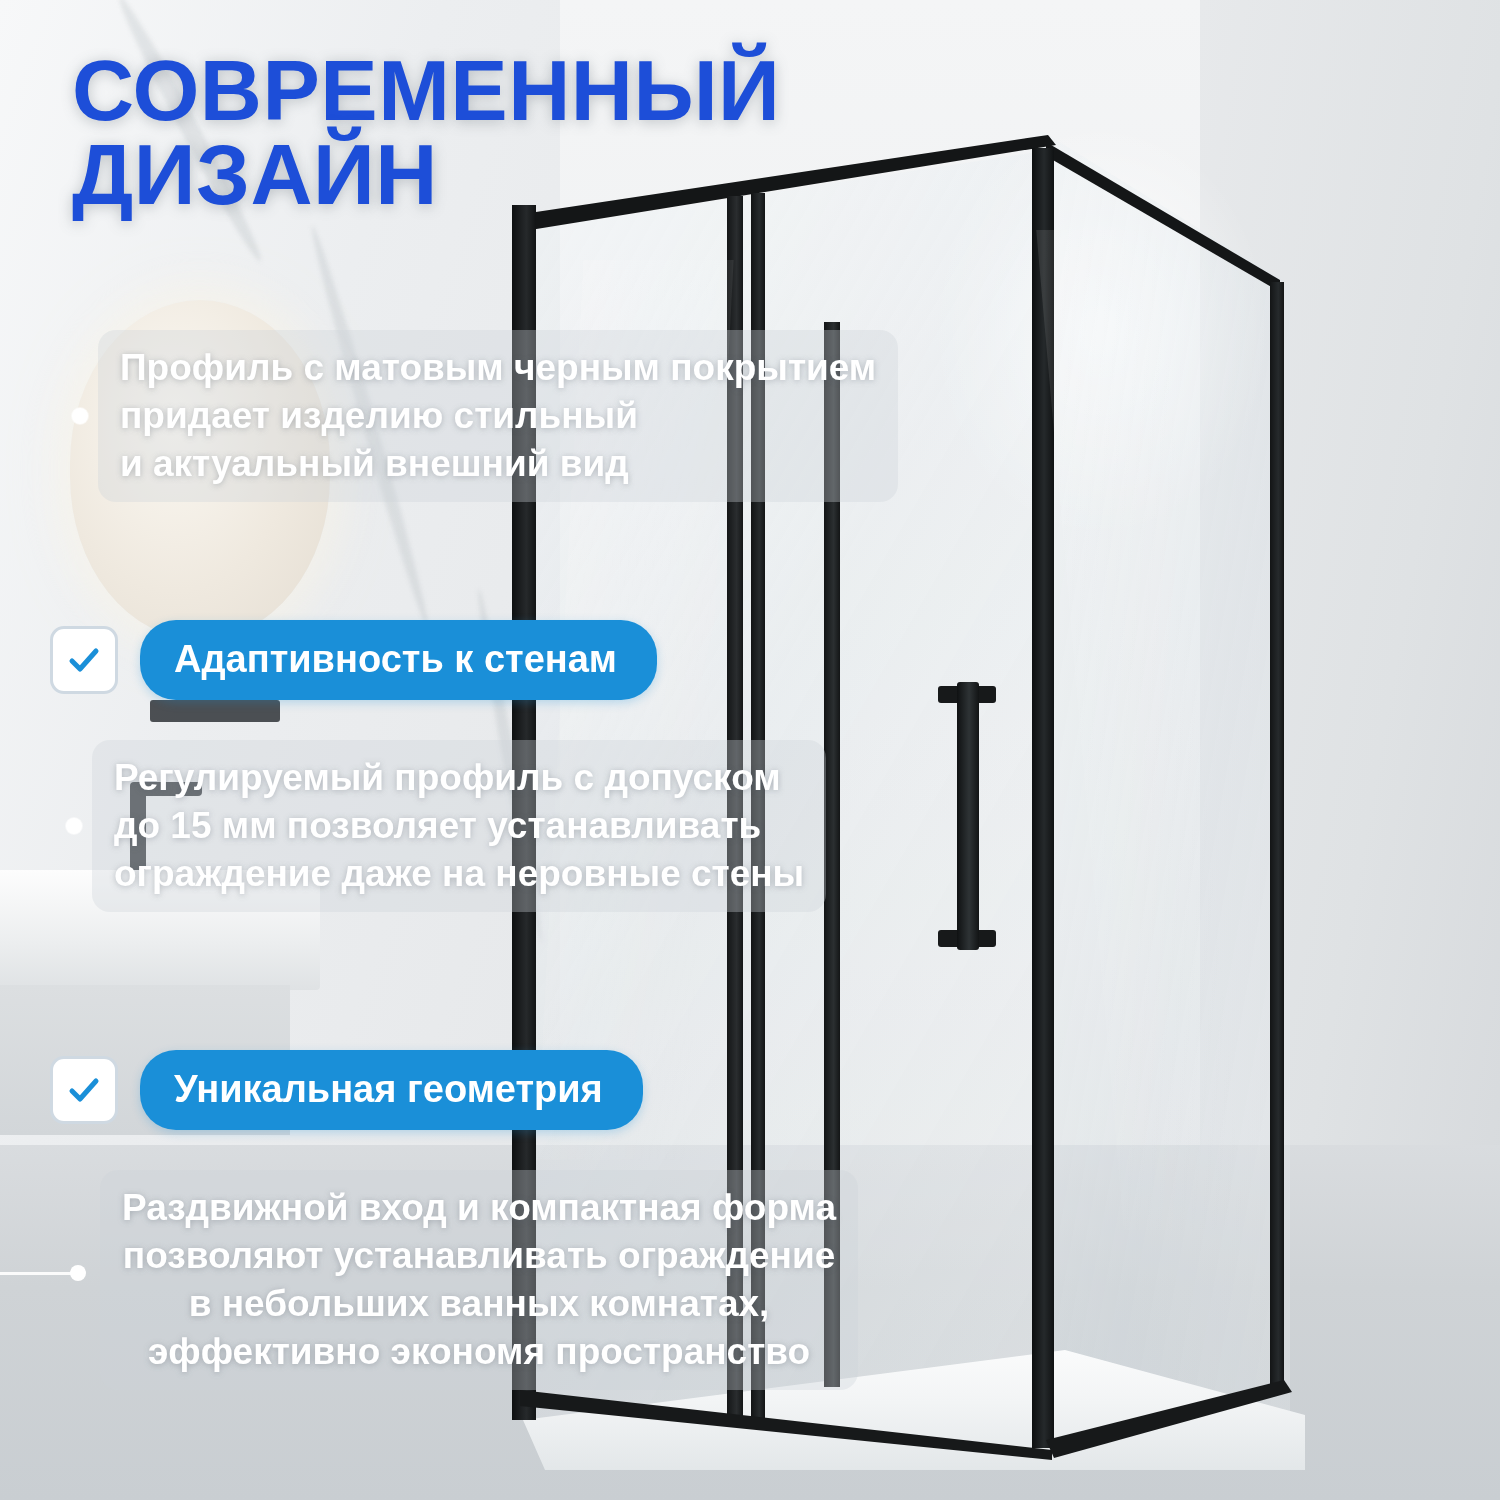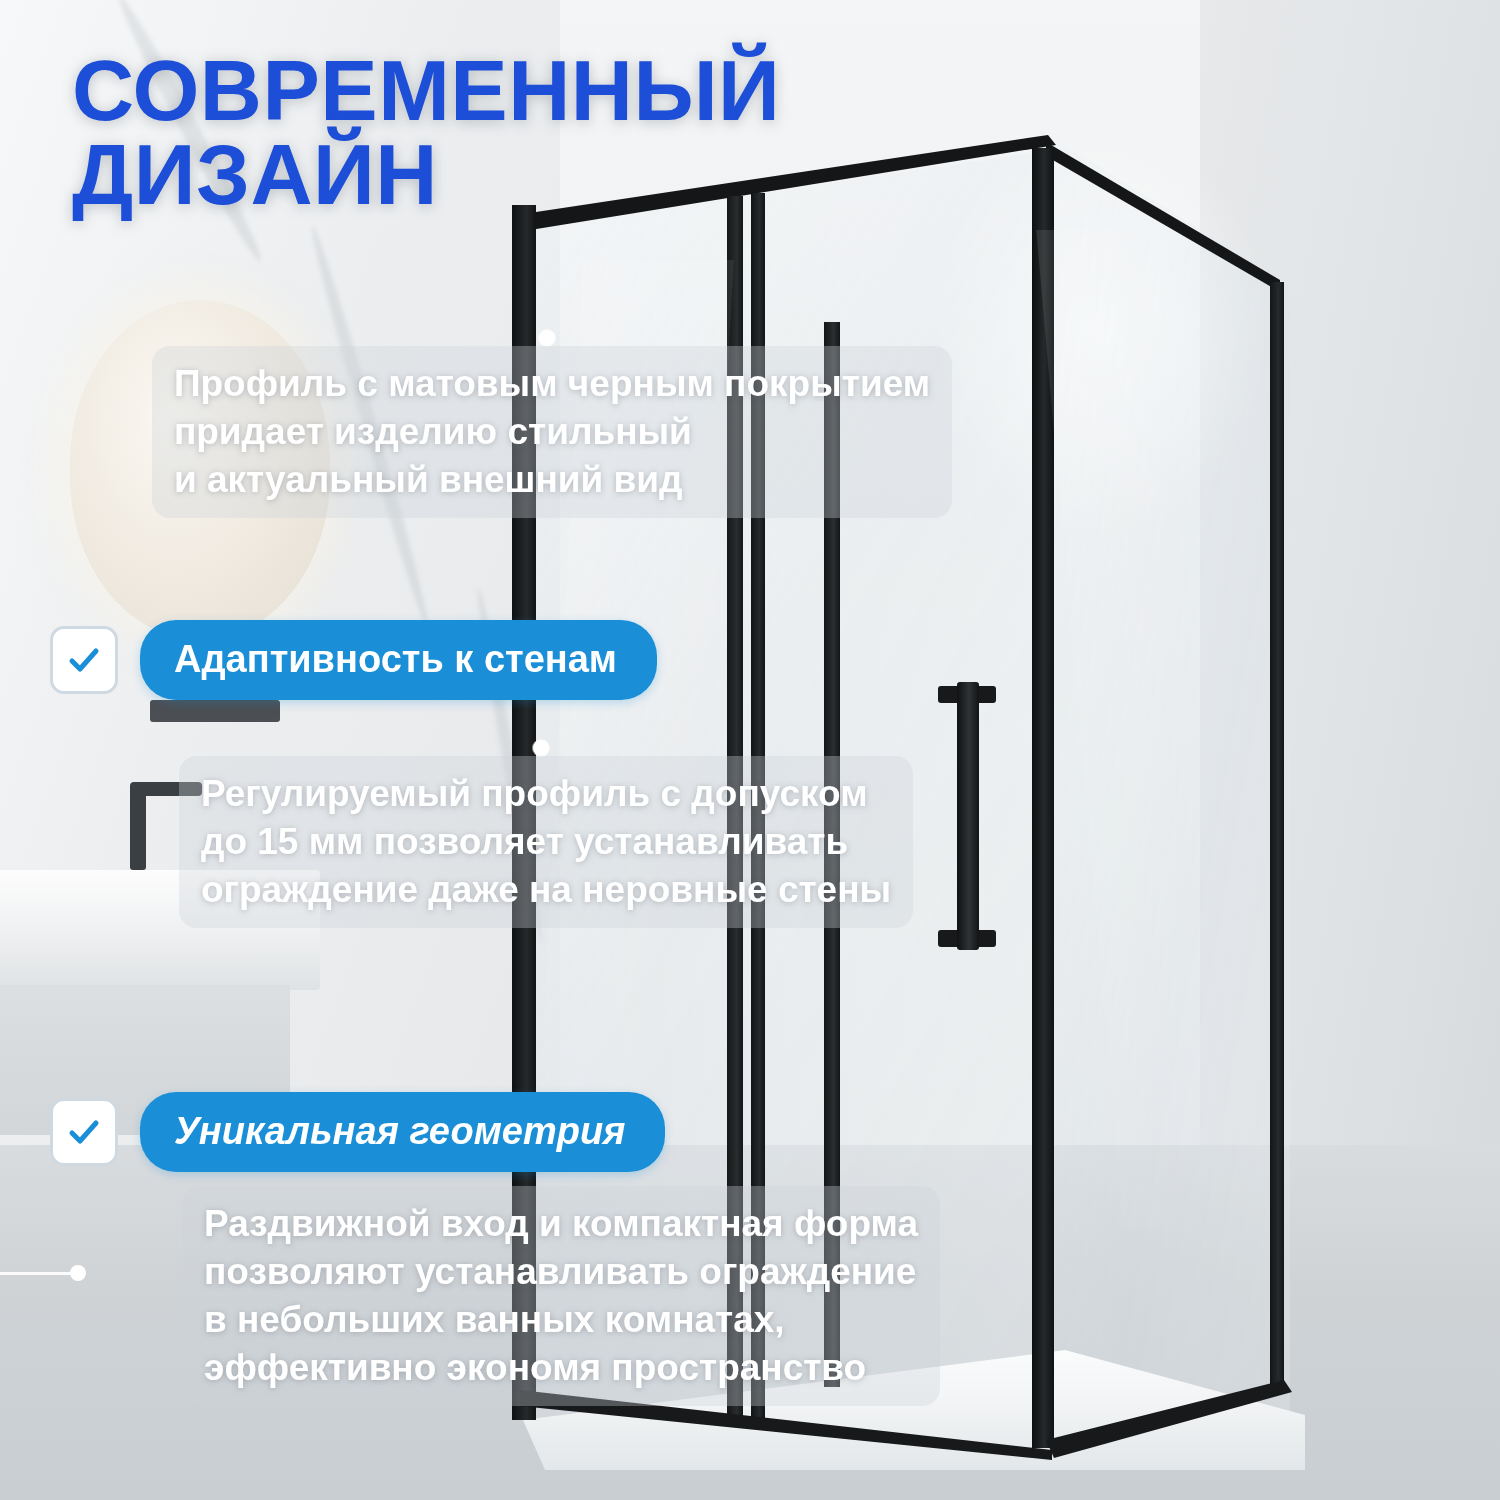--- a/index.html
+++ b/index.html
@@ -226,21 +226,20 @@
     font-size: 86px;
     line-height: 0.98;
     letter-spacing: 0.5px;
     text-shadow: 0 2px 14px rgba(90,100,110,0.35);
   }
 
   .bullet-block {
     position: absolute;
     display: flex;
     align-items: center;
-    flex-direction: column;
   }
   .bullet-dot {
     width: 16px; height: 16px;
     border-radius: 50%;
     background: #ffffff;
     flex: 0 0 auto;
     margin-right: 10px;
     box-shadow: 0 0 0 1px rgba(255,255,255,0.5);
   }
   .bullet-text {
@@ -363,33 +362,33 @@
       <span class="pill-body">Адаптивность к стенам</span>
     </div>
 
     <div class="bullet-block" style="left:66px; top:740px; width:960px;align-items:center;">
       <span class="bullet-dot"></span>
       <span class="bullet-text">Регулируемый профиль с допуском
 до 15 мм позволяет устанавливать
 ограждение даже на неровные стены</span>
     </div>
 
-    <div class="pill" style="left:50px; top:1092px;font-style:italic;">
+    <div class="pill" style="left:50px; top:1050px;">
       <span class="pill-check">
         <svg width="34" height="34" viewBox="0 0 34 34" aria-hidden="true">
           <path d="M5 18 L13 26 L29 8" fill="none" stroke="#1a8fd8" stroke-width="5" stroke-linecap="round" stroke-linejoin="round"></path>
         </svg>
       </span>
       <span class="pill-body">Уникальная геометрия</span>
     </div>
 
     <div class="connector" style="left:0px; top:1272px; width:80px;"></div>
     <div class="connector-dot" style="left:70px; top:1265px;"></div>
 
-    <div class="bullet-block" style="left:66px; top:1170px; width:990px;">
+    <div class="bullet-block" style="left:74px; top:1170px; width:990px;text-align:center;">
       <span class="bullet-dot" style="opacity:0;"></span>
       <span class="bullet-text">Раздвижной вход и компактная форма
 позволяют устанавливать ограждение
 в небольших ванных комнатах,
 эффективно экономя пространство</span>
     </div>
 
   </div>
 </div>
 

